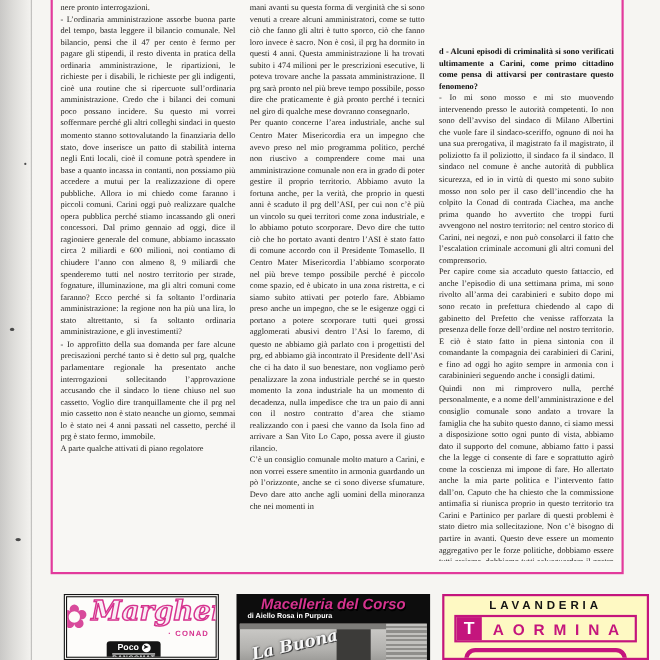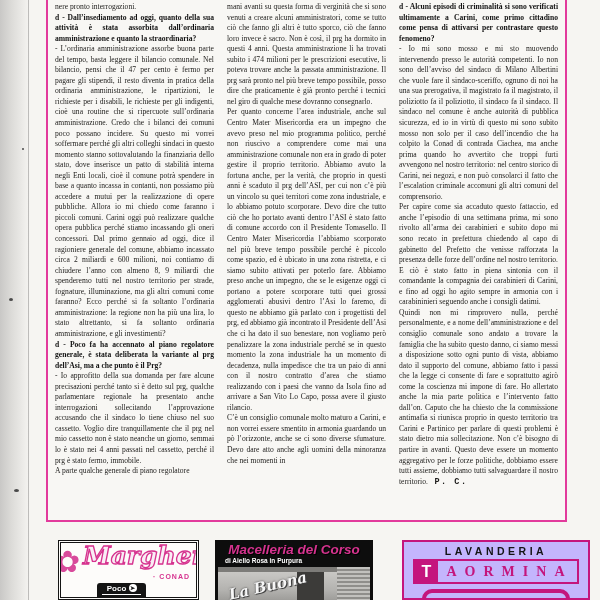--- a/index.html
+++ b/index.html
@@ -11,21 +11,21 @@
     background:linear-gradient(90deg,#c9c8c6 0%,#dddcd9 40%,#f6f5f2 100%);}
   .scan-edge{position:absolute;left:28px;top:0;width:1px;height:600px;background:#bdbcba;}
   .speck{position:absolute;background:#4a4a4a;border-radius:50%;}
 
   
   .article-frame{position:absolute;left:46px;top:-6px;width:521px;height:528px;
     border:2px solid #e23a9c;box-sizing:border-box;background:#f8f7f4;}
   .cols{display:flex;gap:13px;padding:6px 7px 0 7px;height:508px;overflow:hidden;}
   .col{flex:1;min-width:0;font-size:7.6px;line-height:10.55px;text-align:justify;color:#1d1c1a;}
   .col p{margin:0;}
-  .col p.q{font-weight:bold;color:#111;}
+  .col p.q{font-weight:bold;color:#111;margin-top:40px;}
   .initials{font-family:Liberation Mono, monospace;font-weight:bold;font-size:8.5px;letter-spacing:1.5px;white-space:nowrap;}
 
   
   .ads{position:absolute;left:0;top:540px;width:600px;height:60px;}
   .ad{position:absolute;top:0;box-sizing:border-box;overflow:hidden;}
 
   
   .ad-margherita{left:58px;width:141px;height:60px;border:3px double #141414;background:#fdfcfa;}
   .flower{position:absolute;left:-6px;top:4px;font-size:30px;color:#d84a9b;line-height:30px;}
   .marg-script{position:absolute;left:22px;top:-2px;width:118px;text-align:center;
@@ -35,67 +35,65 @@
     font-weight:bold;font-size:7px;color:#d6338f;letter-spacing:1px;}
   .badge{position:absolute;left:36px;top:40px;background:#141414;color:#fff;
     padding:1px 5px 2px 5px;border-radius:3px;text-align:center;font-family:"Liberation Sans",sans-serif;}
   .badge .pago{font-weight:bold;font-size:8px;line-height:9px;}
   .badge .arrow{display:inline-block;background:#fff;color:#141414;border-radius:50%;
     width:8px;height:8px;font-size:6px;line-height:8px;vertical-align:1px;}
   .badge .bancomat{font-weight:bold;font-size:6px;letter-spacing:.6px;border-top:1px solid #fff;
     margin-top:1px;padding-top:1px;line-height:7px;}
 
   
-  .ad-macelleria{left:215px;width:158px;height:60px;background:#0d0d0d;}
+  .ad-macelleria{left:215px;width:176px;height:60px;background:#0d0d0d;}
   .mac-title{text-align:center;font-family:"Liberation Sans",sans-serif;font-weight:bold;
     font-style:italic;font-size:13.5px;line-height:15px;color:#d6338f;padding-top:2px;
     text-shadow:1px 1px 0 #000;white-space:nowrap;}
   .mac-sub{font-family:"Liberation Sans",sans-serif;font-weight:bold;font-size:6.5px;
     color:#fff;padding-left:10px;line-height:8px;}
   .mac-photo{position:absolute;left:3px;right:3px;top:27px;height:33px;
     background:linear-gradient(180deg,#cfcecb 0%,#b3b2af 70%,#9e9d9a 100%);}
   .mac-door{position:absolute;left:52%;top:15%;width:18%;height:85%;background:#3c3b39;}
   .mac-shutter{position:absolute;right:0;top:0;width:22%;height:100%;
     background:repeating-linear-gradient(180deg,#c2c1be 0 2px,#8f8e8b 2px 4px);}
   .mac-awning{position:absolute;left:0;top:0;width:100%;height:5px;background:#7d7c79;}
   .mac-script{position:absolute;left:10px;top:10px;transform:rotate(-13deg);
     font-family:"DejaVu Serif",serif;font-style:italic;font-weight:bold;font-size:15px;
     color:#f7f7f7;text-shadow:0 0 2px #333,1px 1px 0 #444;white-space:nowrap;}
 
   
-  .ad-lavanderia{left:402px;width:188px;height:60px;border:2px solid #c4157d;background:#c4b5fd;padding:3px 9px;}
+  .ad-lavanderia{left:402px;width:188px;height:60px;border:2px solid #c4157d;background:#fef9c3;padding:3px 9px;}
   .lav-top{text-align:center;font-family:"Liberation Sans",sans-serif;font-weight:bold;
     font-size:10.5px;letter-spacing:3.5px;color:#141414;line-height:12px;}
   .lav-box{margin-top:2px;border:2px solid #c4157d;height:21px;display:flex;align-items:stretch;}
   .lav-initial{width:23px;background:#c4157d;color:#fff;font-family:"Liberation Sans",sans-serif;
     font-weight:bold;font-size:16px;display:flex;align-items:center;justify-content:center;}
-  .lav-rest{flex:1;color:#c4157d;font-family:Liberation Serif, serif;font-weight:bold;
+  .lav-rest{flex:1;color:#c4157d;font-family:Liberation Sans, sans-serif;font-weight:bold;
     font-size:14px;letter-spacing:8px;display:flex;align-items:center;justify-content:center;padding-left:4px;}
   .lav-bar{margin:5px auto 0;width:84%;height:28px;border:4px solid #c4157d;border-radius:10px;}
 </style>
 </head>
 <body>
 
 <div class="page">
 
   <div class="scan-margin"></div>
   <div class="scan-edge"></div>
   <div class="speck" style="left:9px;top:298px;width:4px;height:3px;"></div>
   <div class="speck" style="left:14px;top:489px;width:5px;height:3px;"></div>
   <div class="speck" style="left:22px;top:148px;width:2px;height:2px;"></div>
 
   <div class="article-frame">
     <div class="cols" id="article-columns">
         <div class="col">
           <p class="a">nere pronto interrogazioni.</p>
-          <p class="q">d - Dall’insediamento ad oggi, quanto della sua attività è stata assorbita dall’ordinaria amministrazione e quanto la straordinaria?</p>
           <p class="a">- L’ordinaria amministrazione assorbe buona parte del tempo, basta leggere il bilancio comunale. Nel bilancio, pensi che il 47 per cento è fermo per pagare gli stipendi, il resto diventa in pratica della ordinaria amministrazione, le ripartizioni, le richieste per i disabili, le richieste per gli indigenti, cioè una routine che si ripercuote sull’ordinaria amministrazione. Credo che i bilanci dei comuni poco possano incidere. Su questo mi vorrei soffermare perché gli altri colleghi sindaci in questo momento stanno sottovalutando la finanziaria dello stato, dove inserisce un patto di stabilità interna negli Enti locali, cioè il comune potrà spendere in base a quanto incassa in contanti, non possiamo più accedere a mutui per la realizzazione di opere pubbliche. Allora io mi chiedo come faranno i piccoli comuni. Carini oggi può realizzare qualche opera pubblica perché stiamo incassando gli oneri concessori. Dal primo gennaio ad oggi, dice il ragioniere generale del comune, abbiamo incassato circa 2 miliardi e 600 milioni, noi contiamo di chiudere l’anno con almeno 8, 9 miliardi che spenderemo tutti nel nostro territorio per strade, fognature, illuminazione, ma gli altri comuni come faranno? Ecco perché si fa soltanto l’ordinaria amministrazione: la regione non ha più una lira, lo stato altrettanto, si fa soltanto ordinaria amministrazione, e gli investimenti?</p>
-          <p class="q">d - Poco fa ha accennato al piano regolatore generale, è stata deliberata la variante al prg dell’Asi, ma a che punto è il Prg?</p>
           <p class="a">- Io approfitto della sua domanda per fare alcune precisazioni perché tanto si è detto sul prg, qualche parlamentare regionale ha presentato anche interrogazioni sollecitando l’approvazione accusando che il sindaco lo tiene chiuso nel suo cassetto. Voglio dire tranquillamente che il prg nel mio cassetto non è stato neanche un giorno, semmai lo è stato nei 4 anni passati nel cassetto, perché il prg è stato fermo, immobile.</p>
-          <p class="a">A parte qualche generale di piano regolatore</p>
+          <p class="a">A parte qualche attivati di piano regolatore</p>
         </div>
         <div class="col">
           <p class="a">mani avanti su questa forma di verginità che si sono venuti a creare alcuni amministratori, come se tutto ciò che fanno gli altri è tutto sporco, ciò che fanno loro invece è sacro. Non è così, il prg ha dormito in questi 4 anni. Questa amministrazione li ha trovati subito i 474 milioni per le prescrizioni esecutive, li poteva trovare anche la passata amministrazione. Il prg sarà pronto nel più breve tempo possibile, posso dire che praticamente è già pronto perché i tecnici nel giro di qualche mese dovranno consegnarlo.</p>
           <p class="a">Per quanto concerne l’area industriale, anche sul Centro Mater Misericordia era un impegno che avevo preso nel mio programma politico, perché non riuscivo a comprendere come mai una amministrazione comunale non era in grado di poter gestire il proprio territorio. Abbiamo avuto la fortuna anche, per la verità, che proprio in questi anni è scaduto il prg dell’ASI, per cui non c’è più un vincolo su quei territori come zona industriale, e lo abbiamo potuto scorporare. Devo dire che tutto ciò che ho portato avanti dentro l’ASI è stato fatto di comune accordo con il Presidente Tomasello. Il Centro Mater Misericordia l’abbiamo scorporato nel più breve tempo possibile perché è piccolo come spazio, ed è ubicato in una zona ristretta, e ci siamo subito attivati per poterlo fare. Abbiamo preso anche un impegno, che se le esigenze oggi ci portano a potere scorporare tutti quei grossi agglomerati abusivi dentro l’Asi lo faremo, di questo ne abbiamo già parlato con i progettisti del prg, ed abbiamo già incontrato il Presidente dell’Asi che ci ha dato il suo benestare, non vogliamo però penalizzare la zona industriale perché se in questo momento la zona industriale ha un momento di decadenza, nulla impedisce che tra un paio di anni con il nostro contratto d’area che stiamo realizzando con i paesi che vanno da Isola fino ad arrivare a San Vito Lo Capo, possa avere il giusto rilancio.</p>
           <p class="a">C’è un consiglio comunale molto maturo a Carini, e non vorrei essere smentito in armonia guardando un pò l’orizzonte, anche se ci sono diverse sfumature. Devo dare atto anche agli uomini della minoranza che nei momenti in</p>
         </div>
         <div class="col">
           <p class="q">d - Alcuni episodi di criminalità si sono verificati ultimamente a Carini, come primo cittadino come pensa di attivarsi per contrastare questo fenomeno?</p>
           <p class="a">- Io mi sono mosso e mi sto muovendo intervenendo presso le autorità competenti. Io non sono dell’avviso del sindaco di Milano Albertini che vuole fare il sindaco-sceriffo, ognuno di noi ha una sua prerogativa, il magistrato fa il magistrato, il poliziotto fa il poliziotto, il sindaco fa il sindaco. Il sindaco nel comune è anche autorità di pubblica sicurezza, ed io in virtù di questo mi sono subito mosso non solo per il caso dell’incendio che ha colpito la Conad di contrada Ciachea, ma anche prima quando ho avvertito che troppi furti avvengono nel nostro territorio: nel centro storico di Carini, nei negozi, e non può consolarci il fatto che l’escalation criminale accomuni gli altri comuni del comprensorio.</p>
           <p class="a">Per capire come sia accaduto questo fattaccio, ed anche l’episodio di una settimana prima, mi sono rivolto all’arma dei carabinieri e subito dopo mi sono recato in prefettura chiedendo al capo di gabinetto del Prefetto che venisse rafforzata la presenza delle forze dell’ordine nel nostro territorio. E ciò è stato fatto in piena sintonia con il comandante la compagnia dei carabinieri di Carini, e fino ad oggi ho agito sempre in armonia con i carabininieri seguendo anche i consigli datimi.</p>

